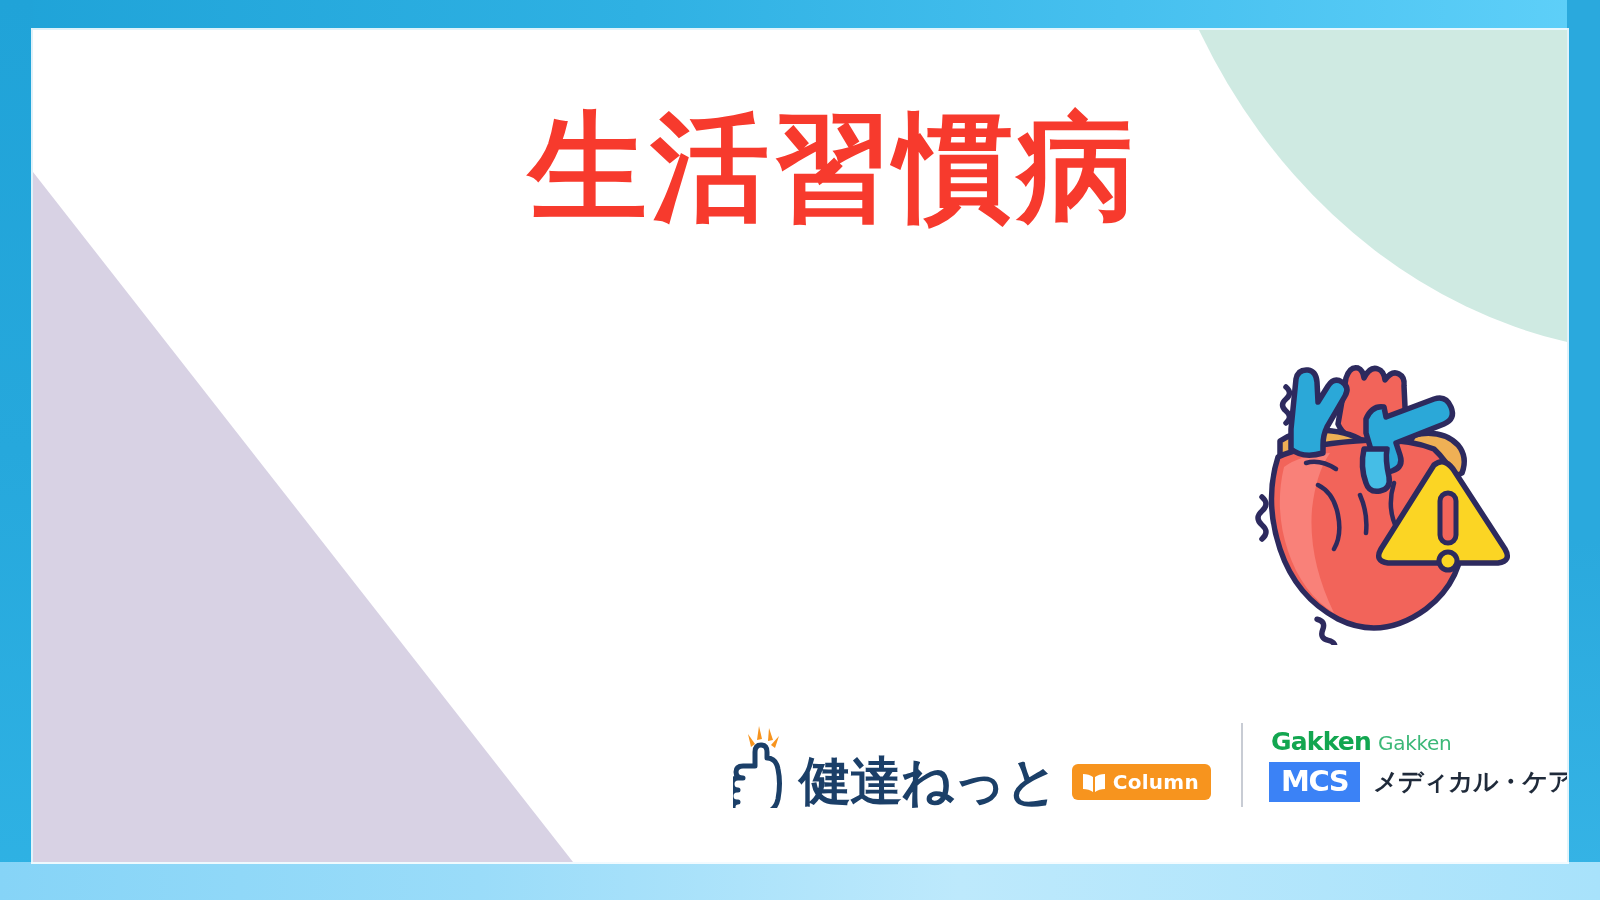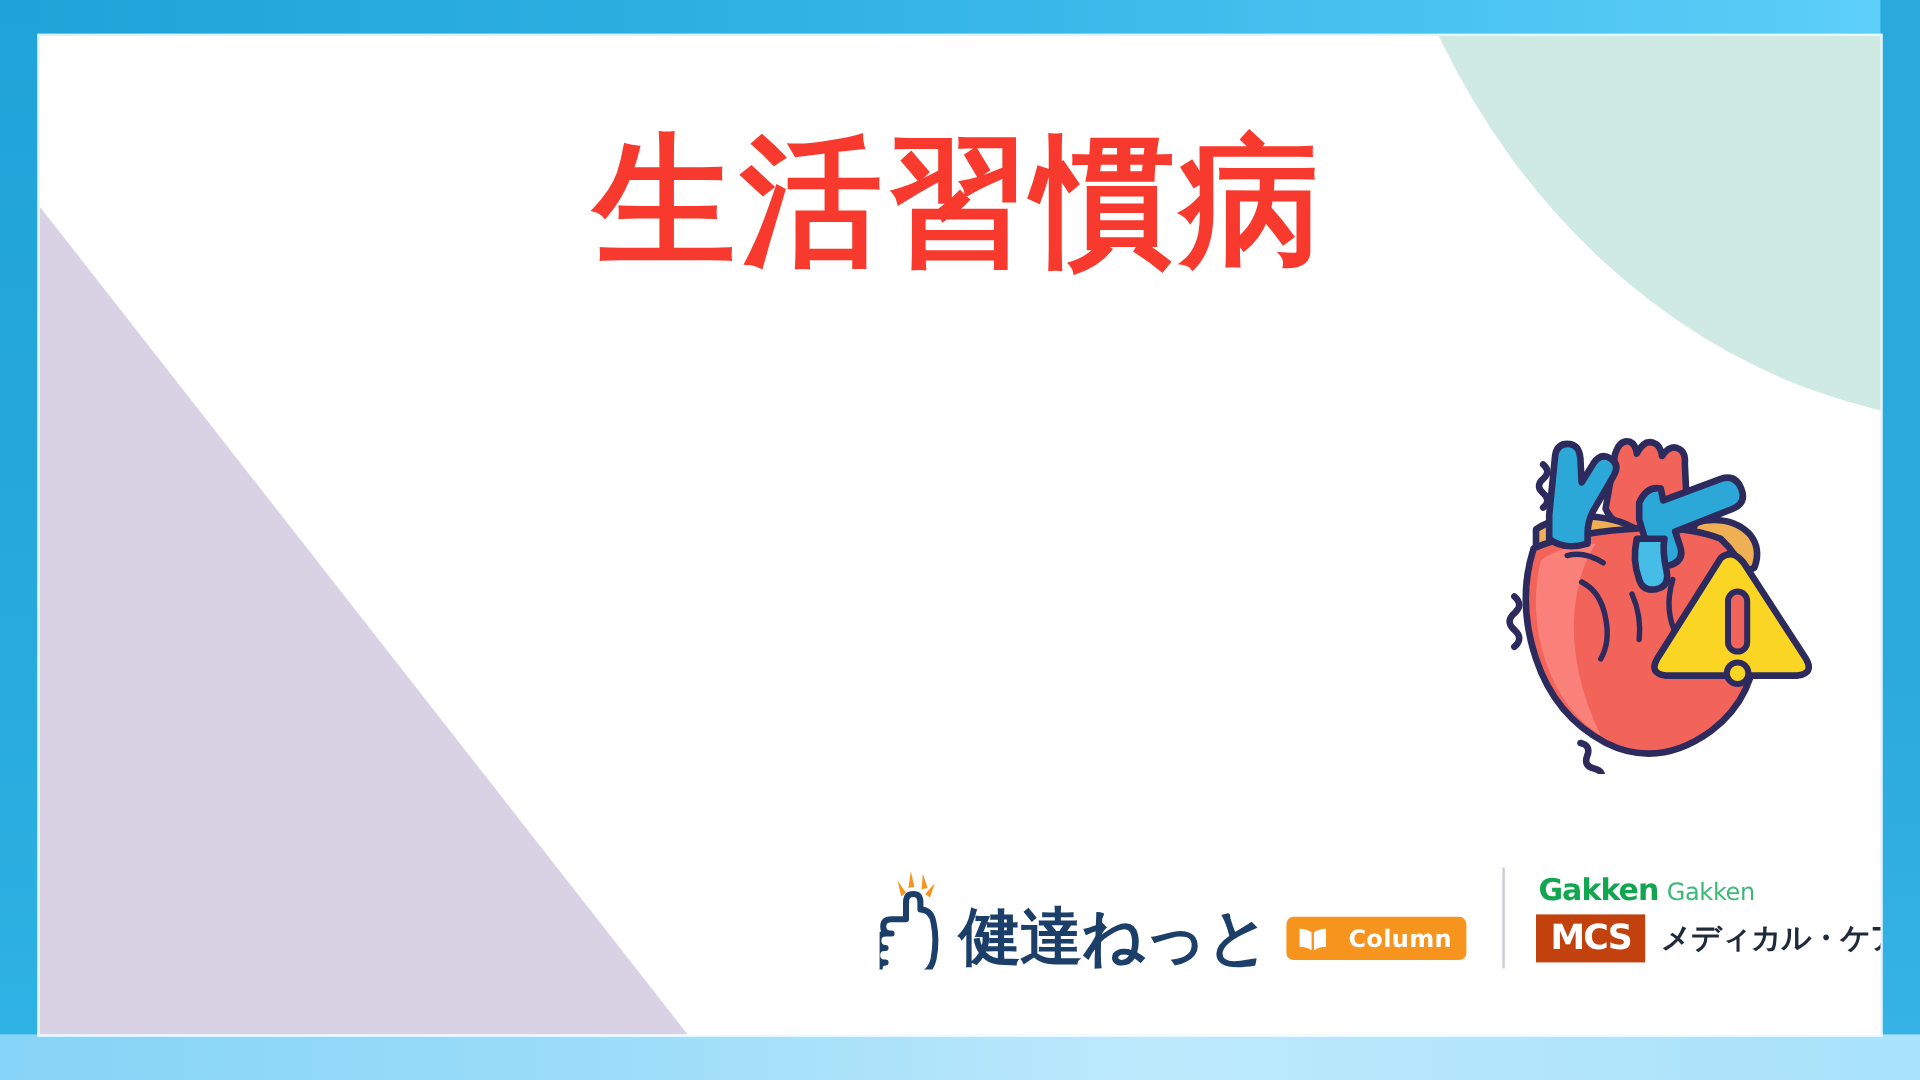--- a/index.html
+++ b/index.html
@@ -81,20 +81,21 @@
     left: 0; top: 68px;
     width: 1534px;
     text-align: center;
     font-size: 118px;
     font-weight: 900;
     letter-spacing: 4px;
     color: #f73a2d;
     line-height: 1.18;
     font-family: "DejaVu Sans", "Liberation Sans", sans-serif;
     white-space: nowrap;
+    padding-left: 34px;
   }
 
   
   .headline {
     position: absolute;
     left: 55px;
     top: 320px;
     width: 1150px;
   }
   .headline-line {
@@ -158,21 +159,21 @@
     font-weight: 900;
     color: #1b3f68;
     letter-spacing: -1px;
     line-height: 1;
     white-space: nowrap;
     font-family: Liberation Serif, serif;
   }
   .column-badge {
     display: inline-flex;
     align-items: center;
-    gap: 17px;
+    gap: 6px;
     background: #f7941e;
     color: #ffffff;
     border-radius: 6px;
     padding: 6px 12px 6px 9px;
     font-size: 20px;
     font-weight: 800;
     letter-spacing: 0.3px;
     white-space: nowrap;
   }
   .book-icon { width: 26px; height: 19px; flex: none; }
@@ -211,21 +212,21 @@
     letter-spacing: -0.3px;
     line-height: 1;
     white-space: nowrap;
   }
   .mcs-row {
     display: flex;
     align-items: center;
     gap: 13px;
   }
   .mcs-box {
-    background: #c2410c;
+    background: #3b82f6;
     color: #ffffff;
     font-size: 29px;
     font-weight: 900;
     letter-spacing: -1.5px;
     padding: 5px 12px 6px 12px;
     line-height: 1;
     font-family: "DejaVu Sans", "Liberation Sans", sans-serif;
   }
   .mcs-text {
     font-size: 25px;

